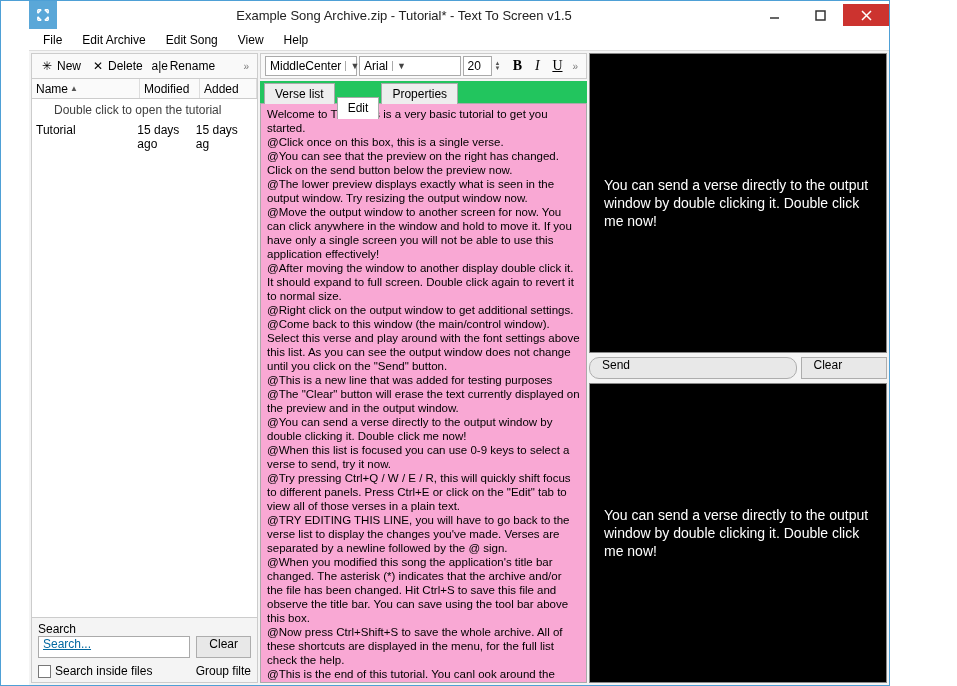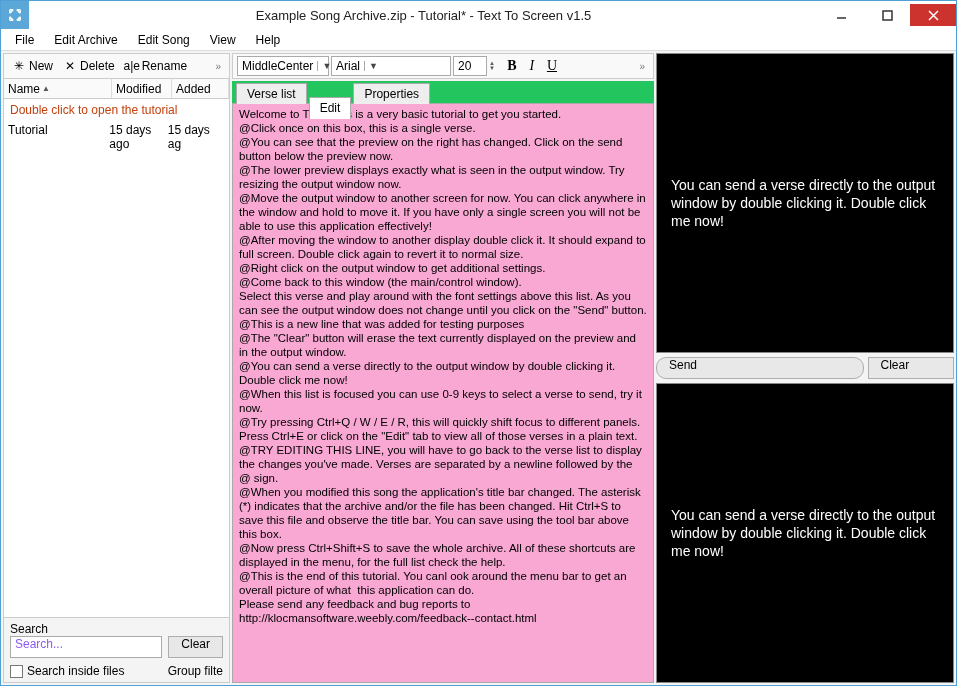--- a/index.html
+++ b/index.html
@@ -1,17 +1,17 @@
 <!DOCTYPE html>
 <html><head>
 <meta charset="utf-8">
 <style>
 * { box-sizing: border-box; font-family: "Segoe UI", Tahoma, sans-serif; font-size: 12px; }
 html, body { margin: 0; padding: 0; width: 957px; height: 686px; overflow: hidden; }
-.window { width: 957px; height: 686px; display: flex; flex-direction: column; border: 1px solid #4ea0d6; background: #fff; }
+.window { width: 890px; height: 686px; display: flex; flex-direction: column; border: 1px solid #4ea0d6; background: #fff; padding-left: 28px; }
 
 .titlebar { height: 28px; background: #fff; display: flex; align-items: center; }
 .titlebar .icon-box { width: 28px; height: 28px; background: #5aa7d8; display:flex;align-items:center;justify-content:center; }
 .titlebar .icon-box svg { width:14px; height:14px; }
 .titlebar .title { flex: 1; text-align: center; font-size: 13px; color:#222; }
 .winbtns { display:flex; height:22px; }
 .winbtn { width:46px; height:22px; display:flex;align-items:center;justify-content:center; }
 .winbtn.close { background:#cc332f; color:#fff; }
 .winbtn.close svg { stroke:#fff; }
 .winbtn svg { width:11px; height:11px; stroke:#333; stroke-width:1.5; fill:none; }
@@ -27,29 +27,29 @@
 .toolbtn .ico { width:14px; display:inline-flex; justify-content:center; }
 .chev { margin-left:auto; color:#777; font-size:10px; padding:0 4px; }
 
 .list-head { height:20px; border:1px solid #ccc; border-top:none; display:flex; background:#fafafa; }
 .list-head div { padding:2px 4px; border-right:1px solid #ddd; display:flex; align-items:center; gap:2px; }
 .col-name { width:108px; }
 .col-mod { width:60px; }
 .col-add { flex:1; }
 .sorticon { font-size:8px; color:#555; }
 .list-body { flex:1; border:1px solid #ccc; border-top:none; background:#fff; overflow:hidden; }
-.list-banner { color:#c2410c; padding:4px 6px; }
+.list-banner { color:#404040; padding:4px 6px;margin-left:16px; }
 .list-row { display:flex; padding:2px 4px; }
 .list-row div:nth-child(1){ width:104px; }
 .list-row div:nth-child(2){ width:60px; }
 
 .search-pane { border:1px solid #ccc; border-top:none; background:#f4f4f4; padding:4px 6px; }
 .search-title { }
 .search-row { display:flex; gap:6px; align-items:center; }
-.search-input { flex:1; height:22px; border:1px solid #aaa; background:#fff; padding:0 4px; color:#8b5cf6; }
+.search-input { flex:1; height:22px; border:1px solid #aaa; background:#fff; padding:0 4px; color:#0369a1;text-decoration:underline; }
 .btn { height:22px; border:1px solid #adadad; background:#e8e8e8; padding:0 12px; cursor:default; }
 .search-opts { display:flex; justify-content:space-between; align-items:center; margin-top:6px; }
 .chk { width:13px; height:13px; border:1px solid #777; display:inline-block; vertical-align:middle; margin-right:4px; background:#fff; }
 
 .pane-mid { flex:1; display:flex; flex-direction:column; min-width:0; }
 .toolbar-mid { height:26px; border:1px solid #ccc; background:#f9f9f9; display:flex; align-items:center; padding:0 4px; gap:2px; }
 .combo { height:20px; border:1px solid #aaa; background:#fff; display:flex; align-items:center; padding:0 4px; gap:4px; }
 .combo .drop { border-left:1px solid #aaa; padding-left:4px; font-size:9px; color:#444; }
 .fontsize { width:34px; }
 .alignsel { width:92px; }

